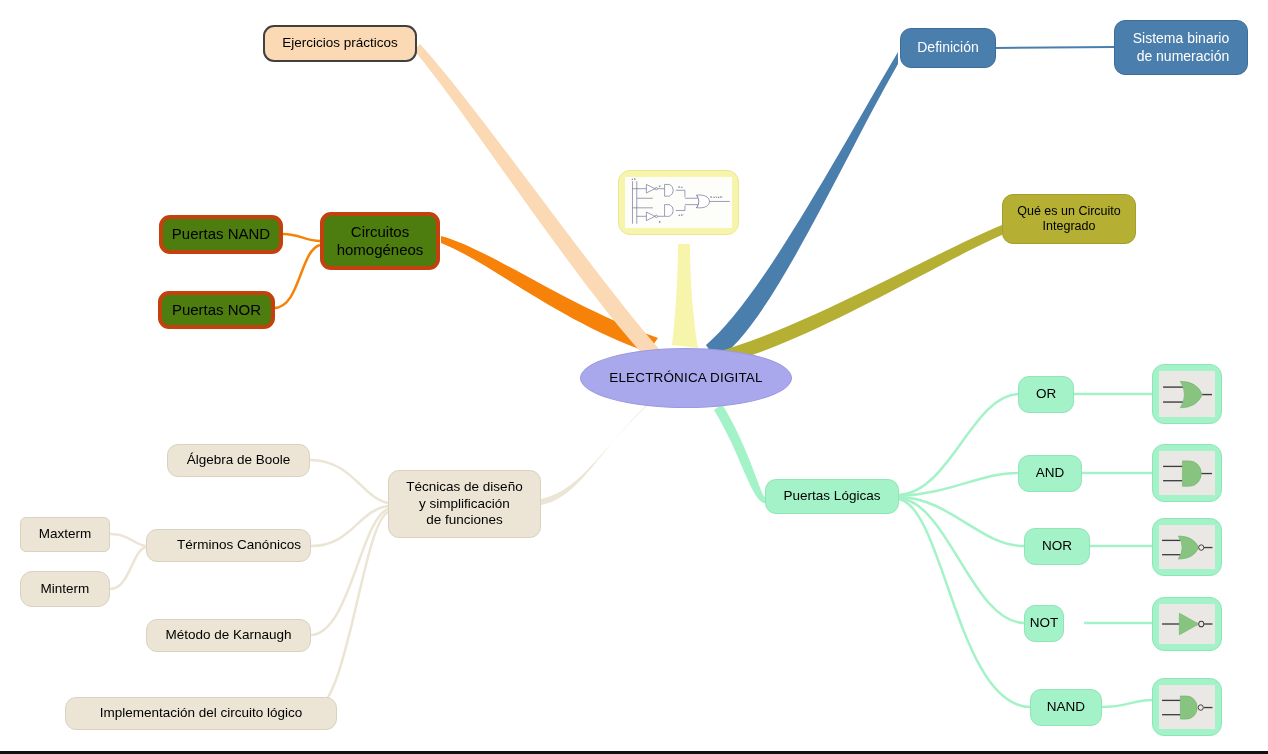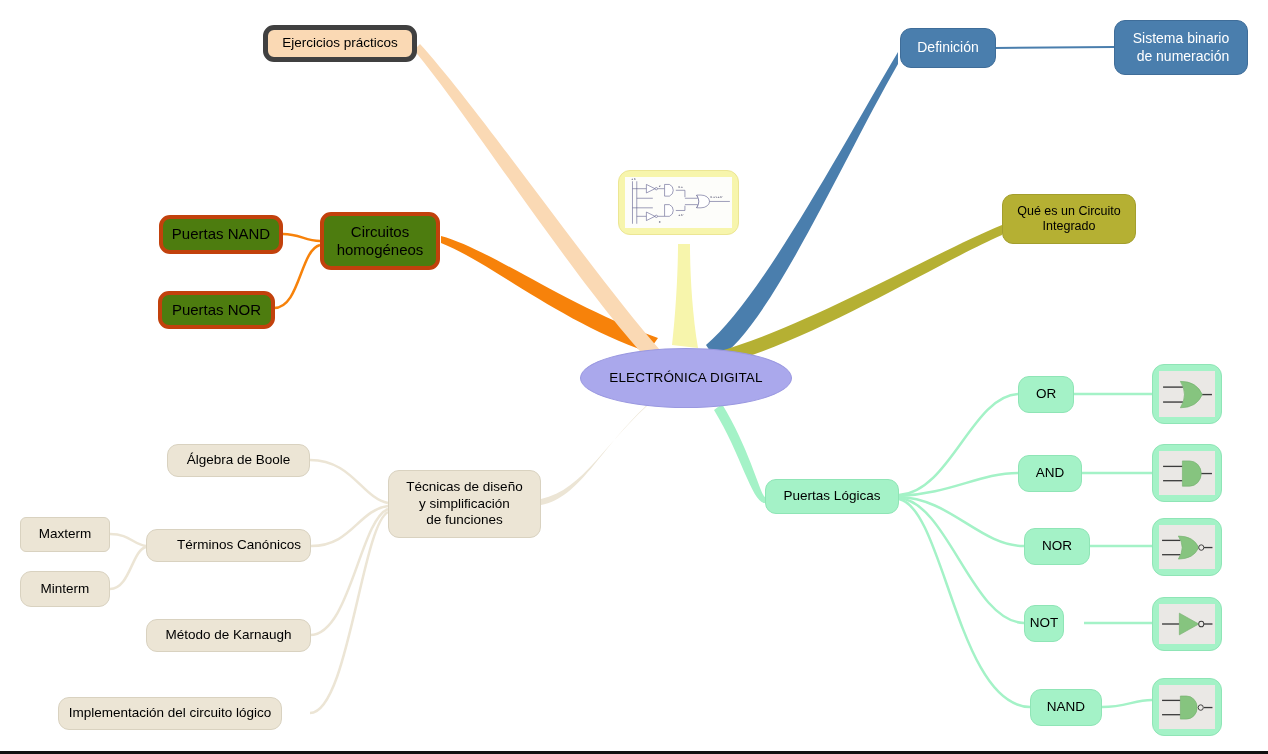--- a/index.html
+++ b/index.html
@@ -55,21 +55,21 @@
     font-size:15px;
   }
   .node.olive{
     background:#b5b033;
     border:1px solid #a39e2d;
     color:#000000;
     font-size:12.5px;
   }
   .node.peach{
     background:#fad9b4;
-    border:5px solid #404040;
+    border:2px solid #404040;
     color:#000000;
     font-size:13.5px;
   }
   .node.cream{
     background:#ece5d5;
     border:1px solid #d9d2c0;
     color:#000000;
     font-size:13.5px;
   }
   .node.green{
@@ -228,27 +228,27 @@
   </div>
   <div class="node cream" style="left:167px;top:444px;width:143px;height:33px;">
     <span class="lbl">Álgebra de Boole</span>
   </div>
   <div class="node cream" style="left:146px;top:529px;width:165px;height:33px;padding-left:21px;">
     <span class="lbl">Términos Canónicos</span>
   </div>
   <div class="node cream" style="left:20px;top:517px;width:90px;height:35px;border-radius:6px;">
     <span class="lbl">Maxterm</span>
   </div>
-  <div class="node cream" style="left:20px;top:571px;width:90px;height:36px;">
+  <div class="node cream" style="left:20px;top:571px;width:90px;height:36px;border-radius:12px;">
     <span class="lbl">Minterm</span>
   </div>
   <div class="node cream" style="left:146px;top:619px;width:165px;height:33px;">
     <span class="lbl">Método de Karnaugh</span>
   </div>
-  <div class="node cream" style="left:58px;top:697px;width:224px;height:33px;">
+  <div class="node cream" style="left:65px;top:697px;width:272px;height:33px;">
     <span class="lbl">Implementación del circuito lógico</span>
   </div>
 
   <div class="node green" style="left:765px;top:479px;width:134px;height:35px;">
     <span class="lbl">Puertas Lógicas</span>
   </div>
 
   <div class="node green" style="left:1018px;top:376px;width:56px;height:37px;">
     <span class="lbl">OR</span>
   </div>

